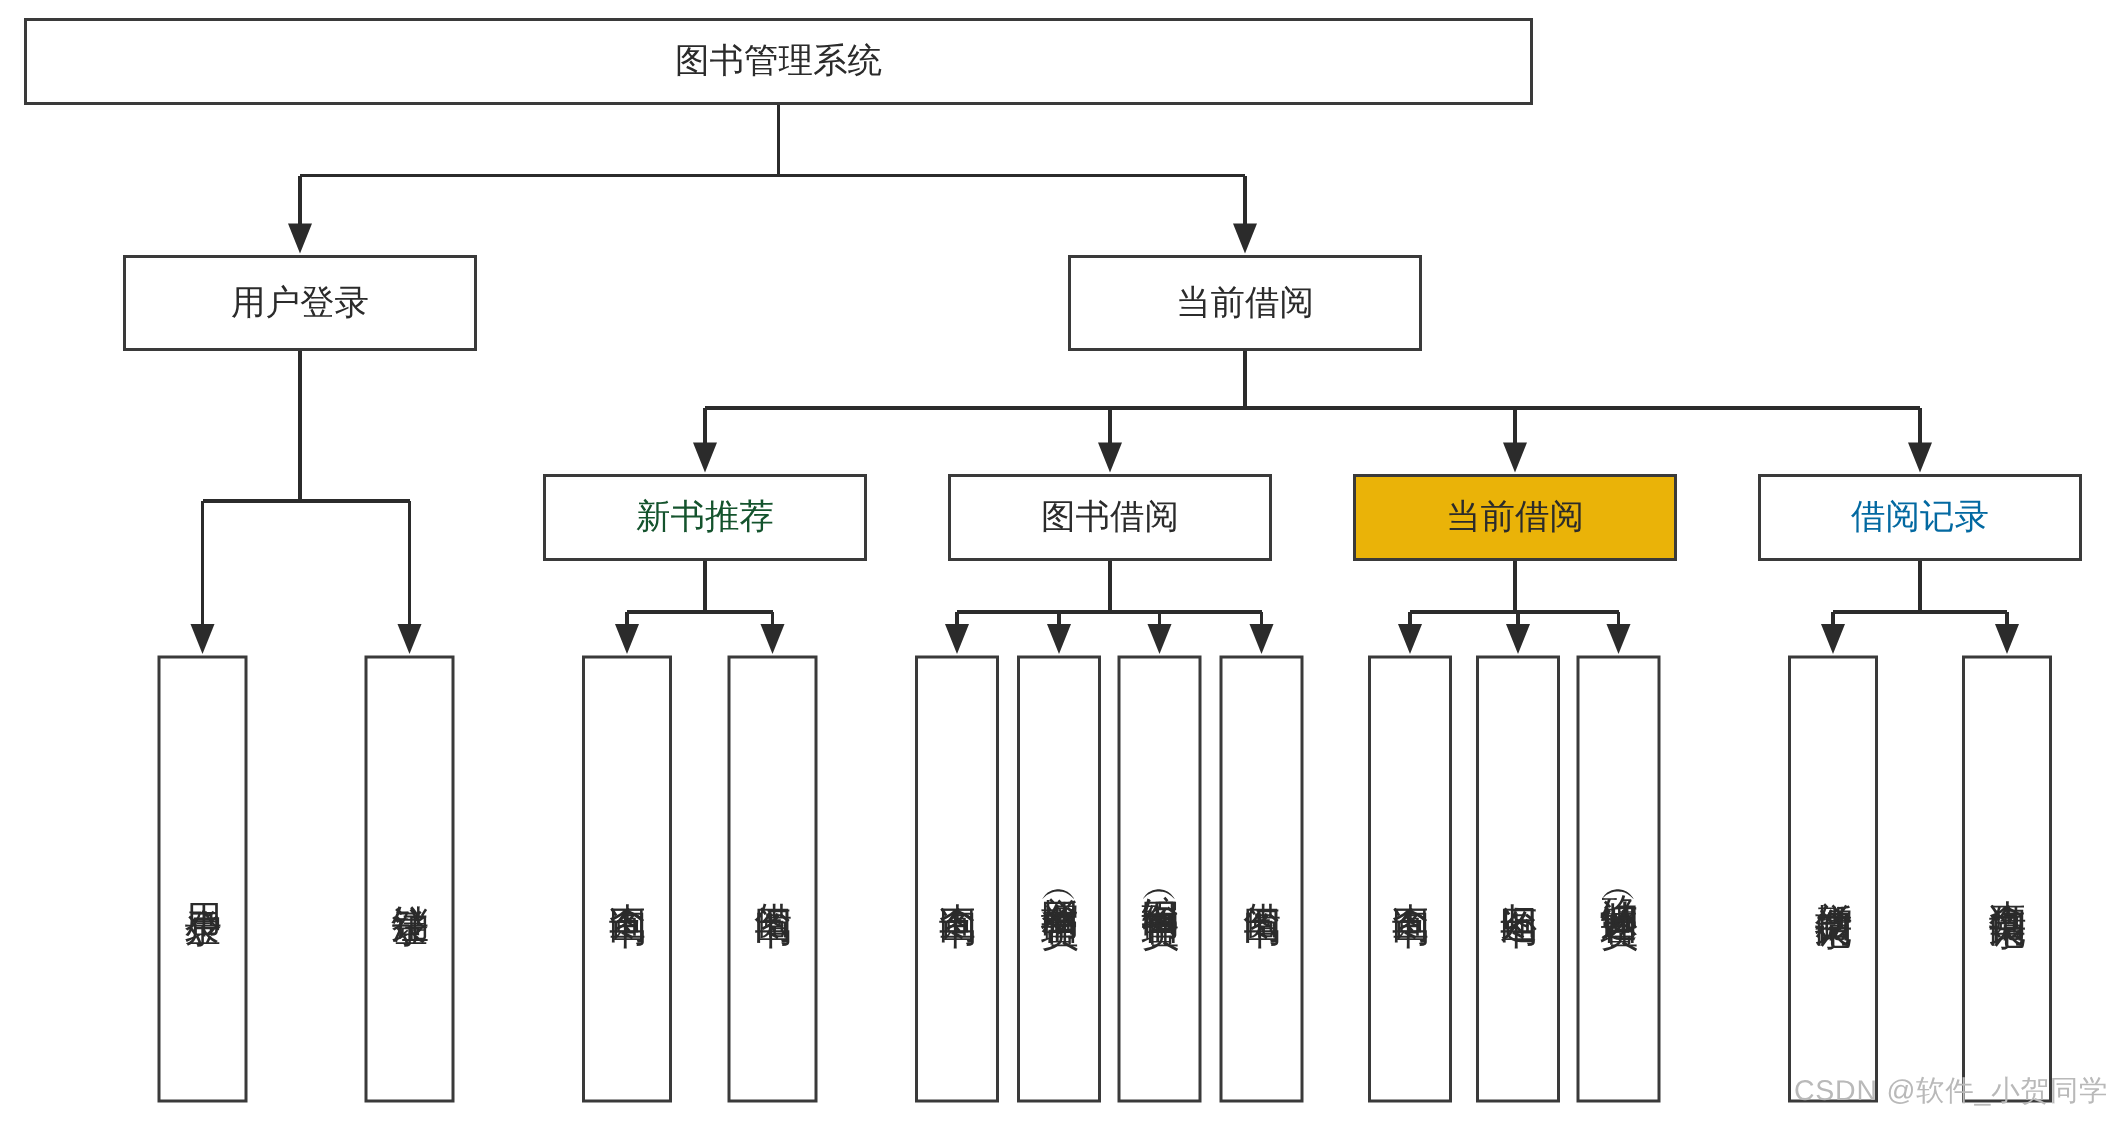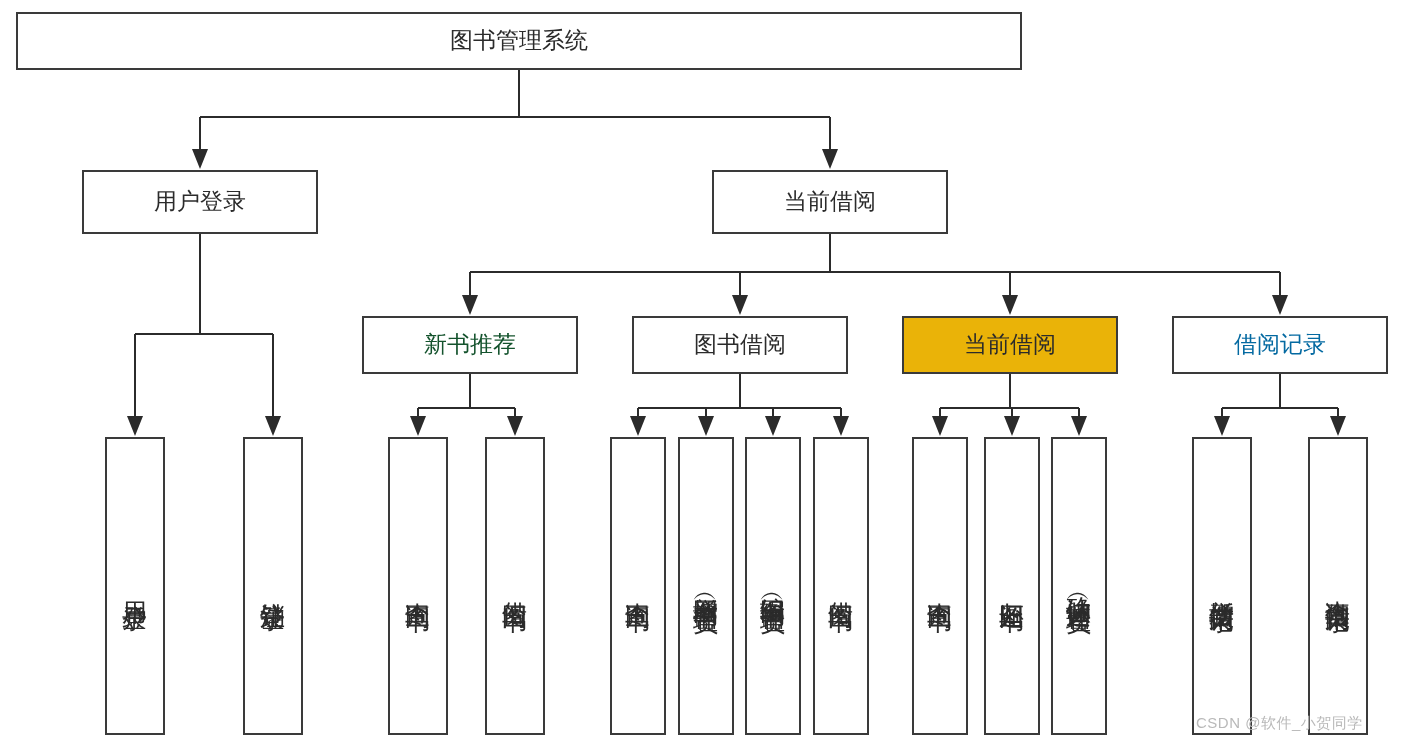--- a/index.html
+++ b/index.html
@@ -53,21 +53,21 @@
     writing-mode: vertical-rl;
     text-orientation: upright;
     font-size: 25px;
     letter-spacing: 2px;
     white-space: normal;
     max-height: 100%;
   }
   #watermark {
     position: absolute;
     color: #b9b9b9;
-    font-size: 15px;
+    font-size: 19px;
     font-family: "Liberation Sans", sans-serif;
     letter-spacing: 0.5px;
     white-space: nowrap;
     pointer-events: none;
   }
 </style>
 </head>
 <body>
 
 <div id="diagram-root">

